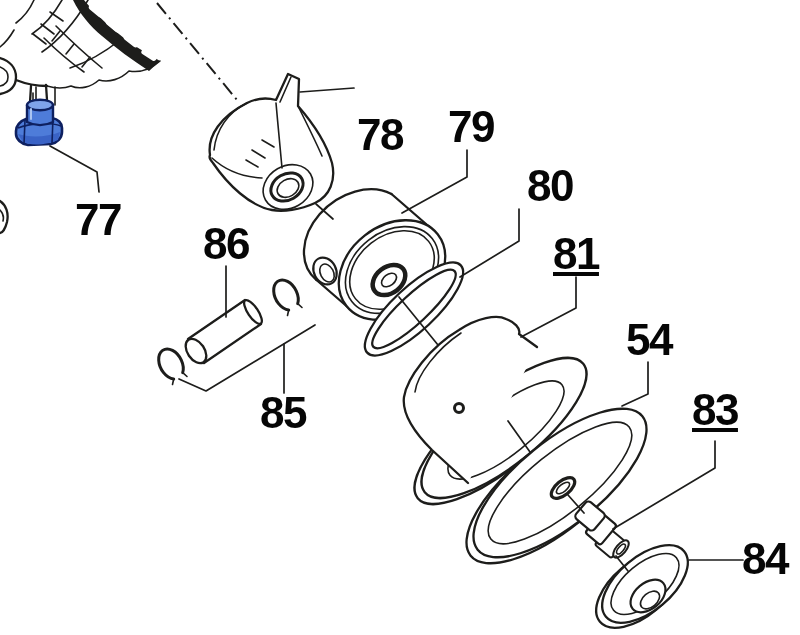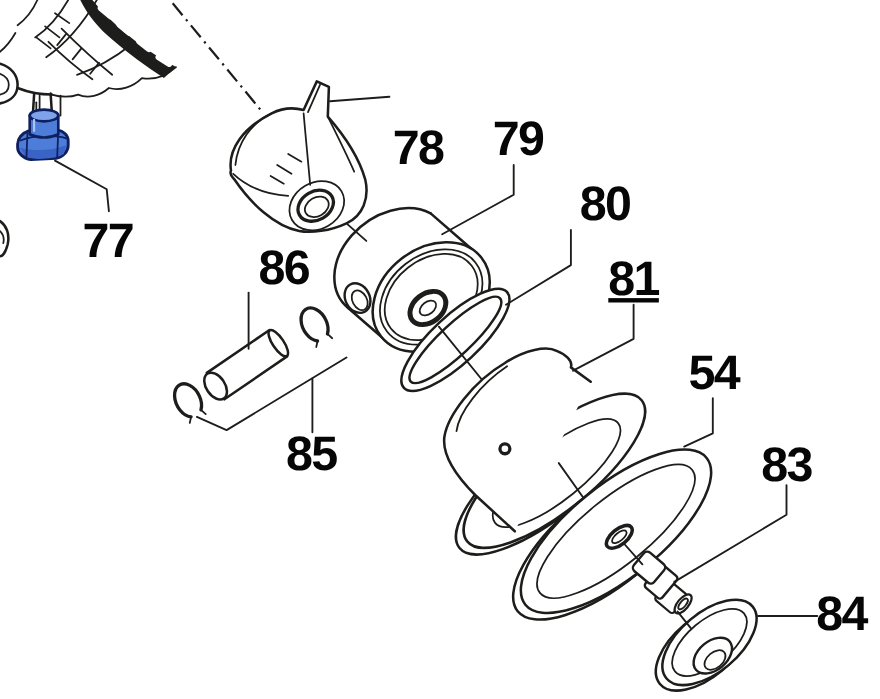--- a/index.html
+++ b/index.html
@@ -190,19 +190,19 @@
     <path class="ld" d="M226,266 L226,317"></path>
     <path class="ld" d="M50,146 L97,172 L99,192"></path>
   </g>
 </svg>
 
   <div class="callout" style="left:357px;top:65px;margin-top:48px;">78</div>
   <div class="callout" style="left:448px;top:105px;">79</div>
   <div class="callout" style="left:497px;top:164px;margin-left:30px;">80</div>
   <div class="callout" style="left:553px;top:232px;text-decoration:underline;">81</div>
   <div class="callout" style="left:626px;top:318px;">54</div>
-  <div class="callout" style="left:692px;top:401px;">83</div>
+  <div class="callout" style="left:692px;top:388px;text-decoration:underline;">83</div>
   <div class="callout" style="left:742px;top:537px;">84</div>
   <div class="callout" style="left:260px;top:391px;">85</div>
-  <div class="callout" style="left:203px;top:222px;margin-left:32px;">86</div>
+  <div class="callout" style="left:203px;top:222px;">86</div>
   <div class="callout" style="left:75px;top:198px;">77</div>
 
 </div>
 
 </body></html>

